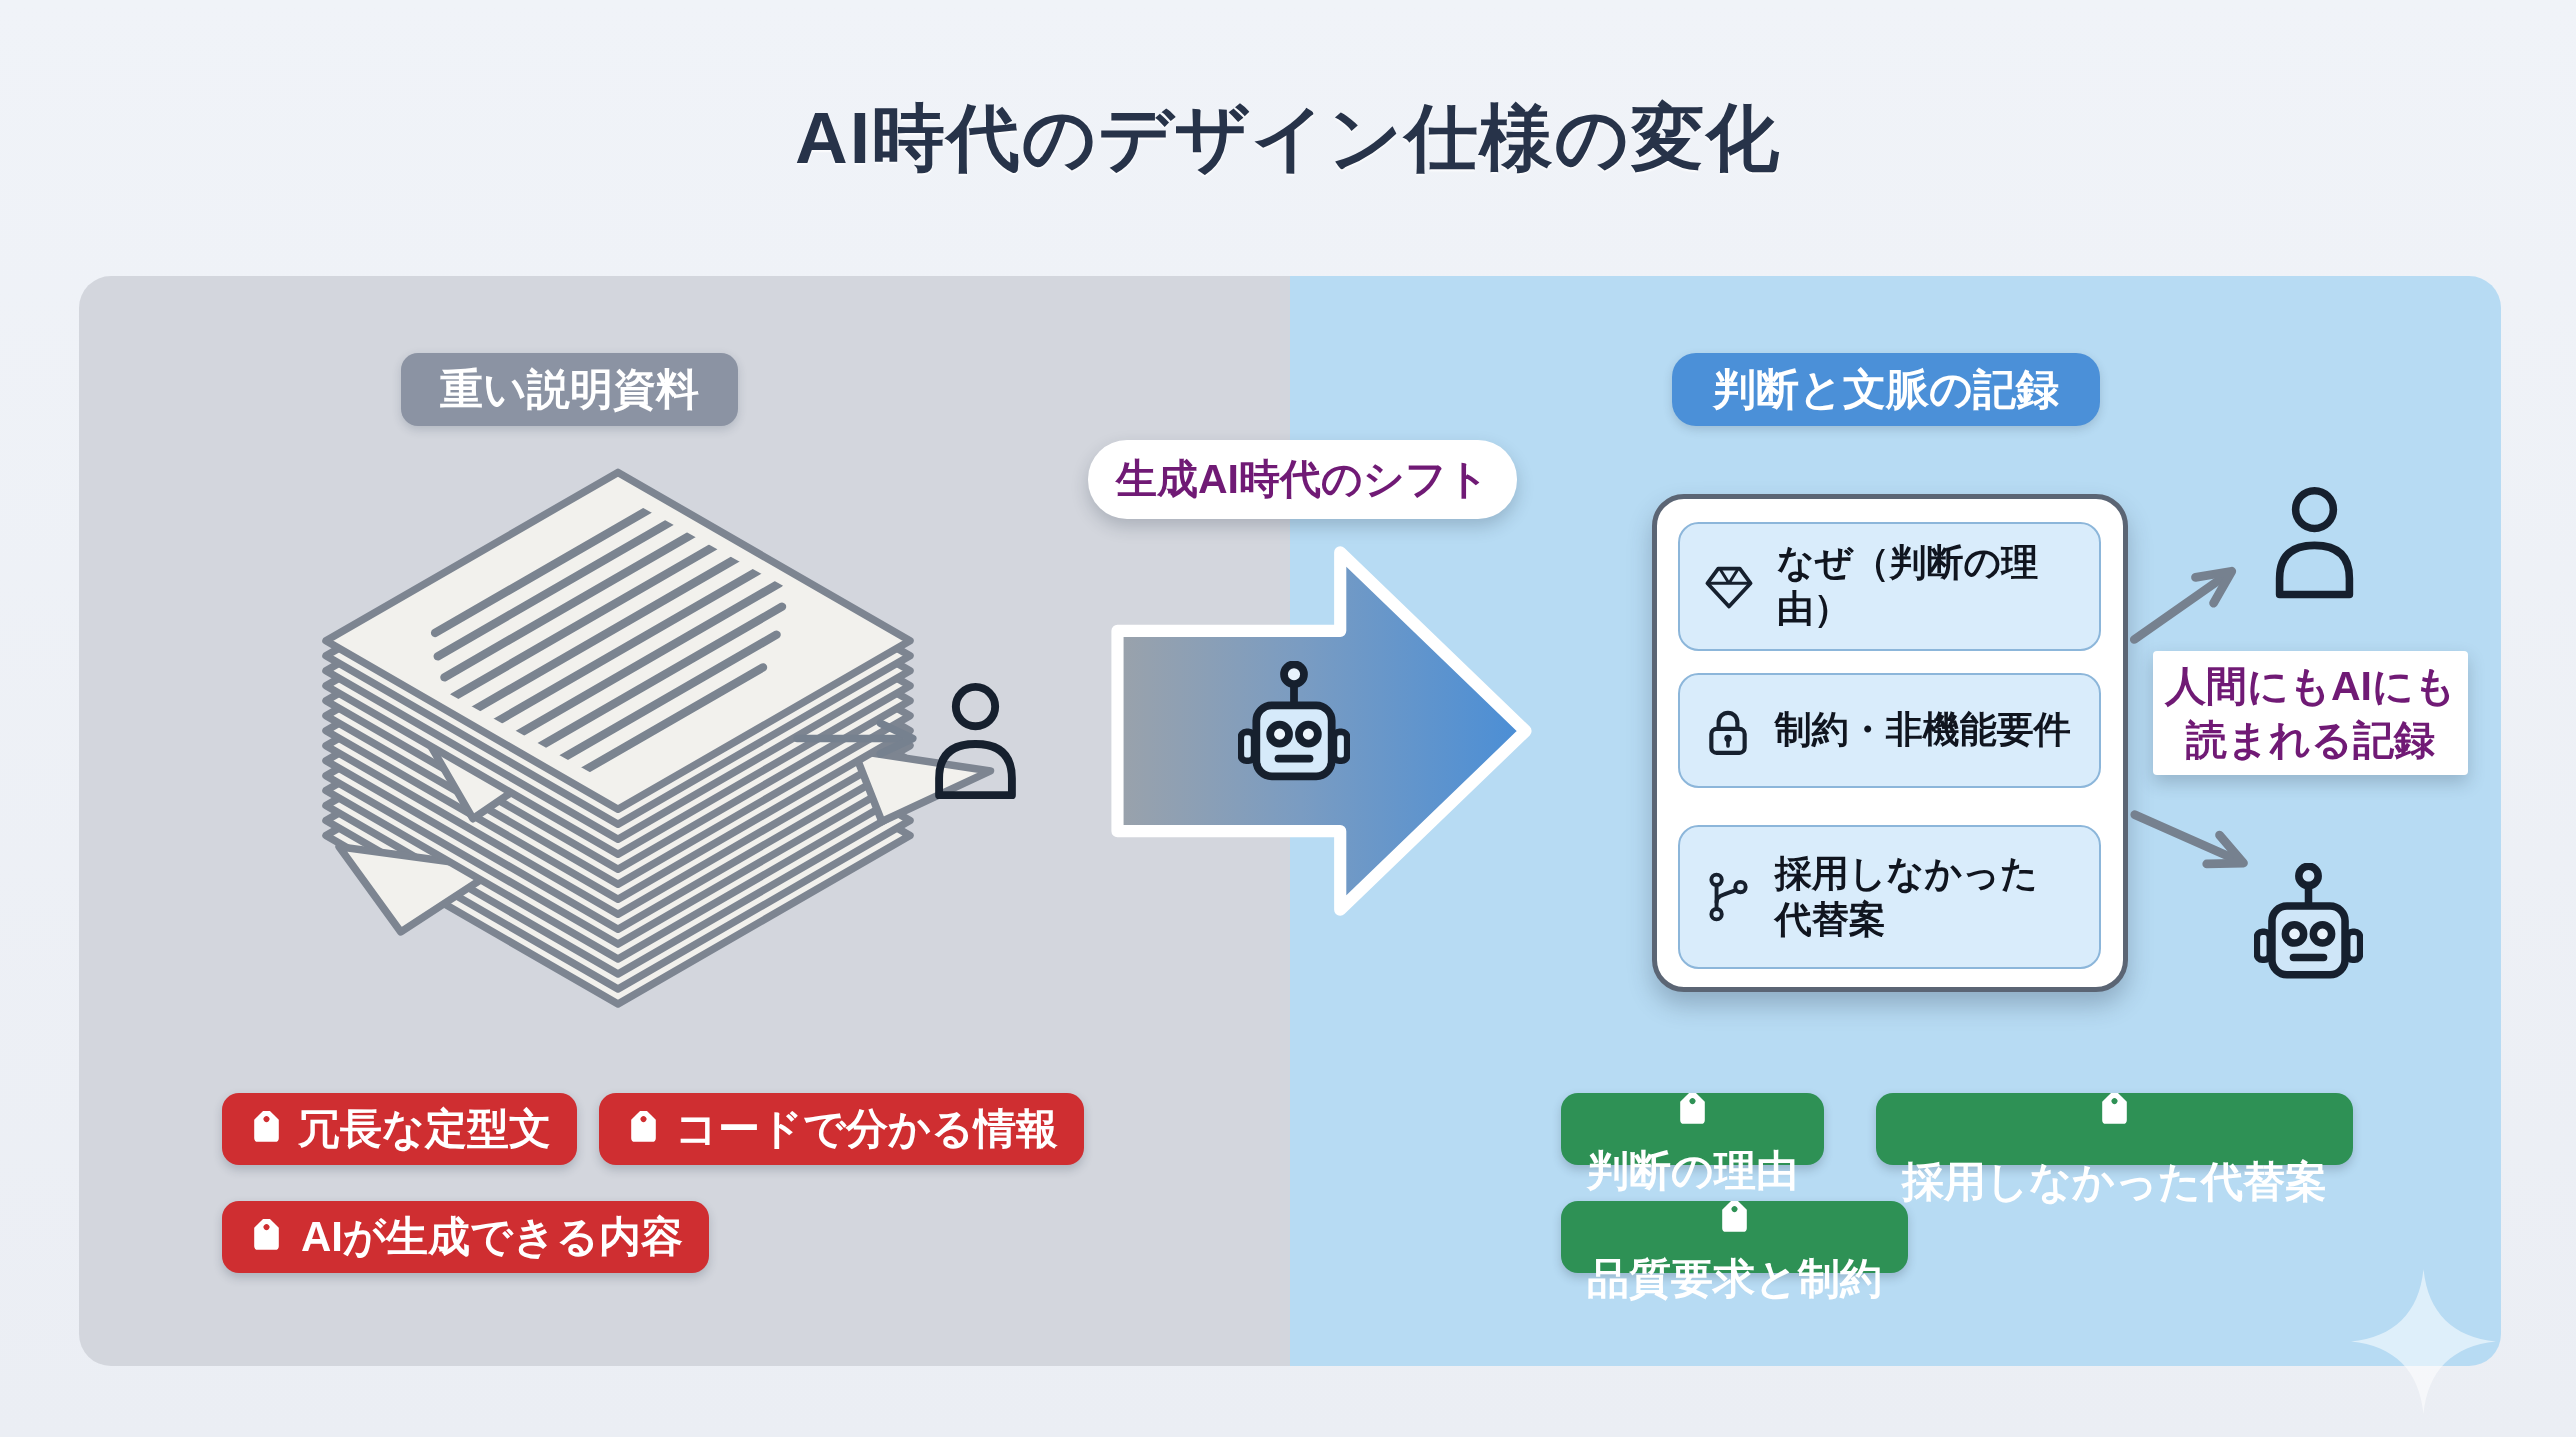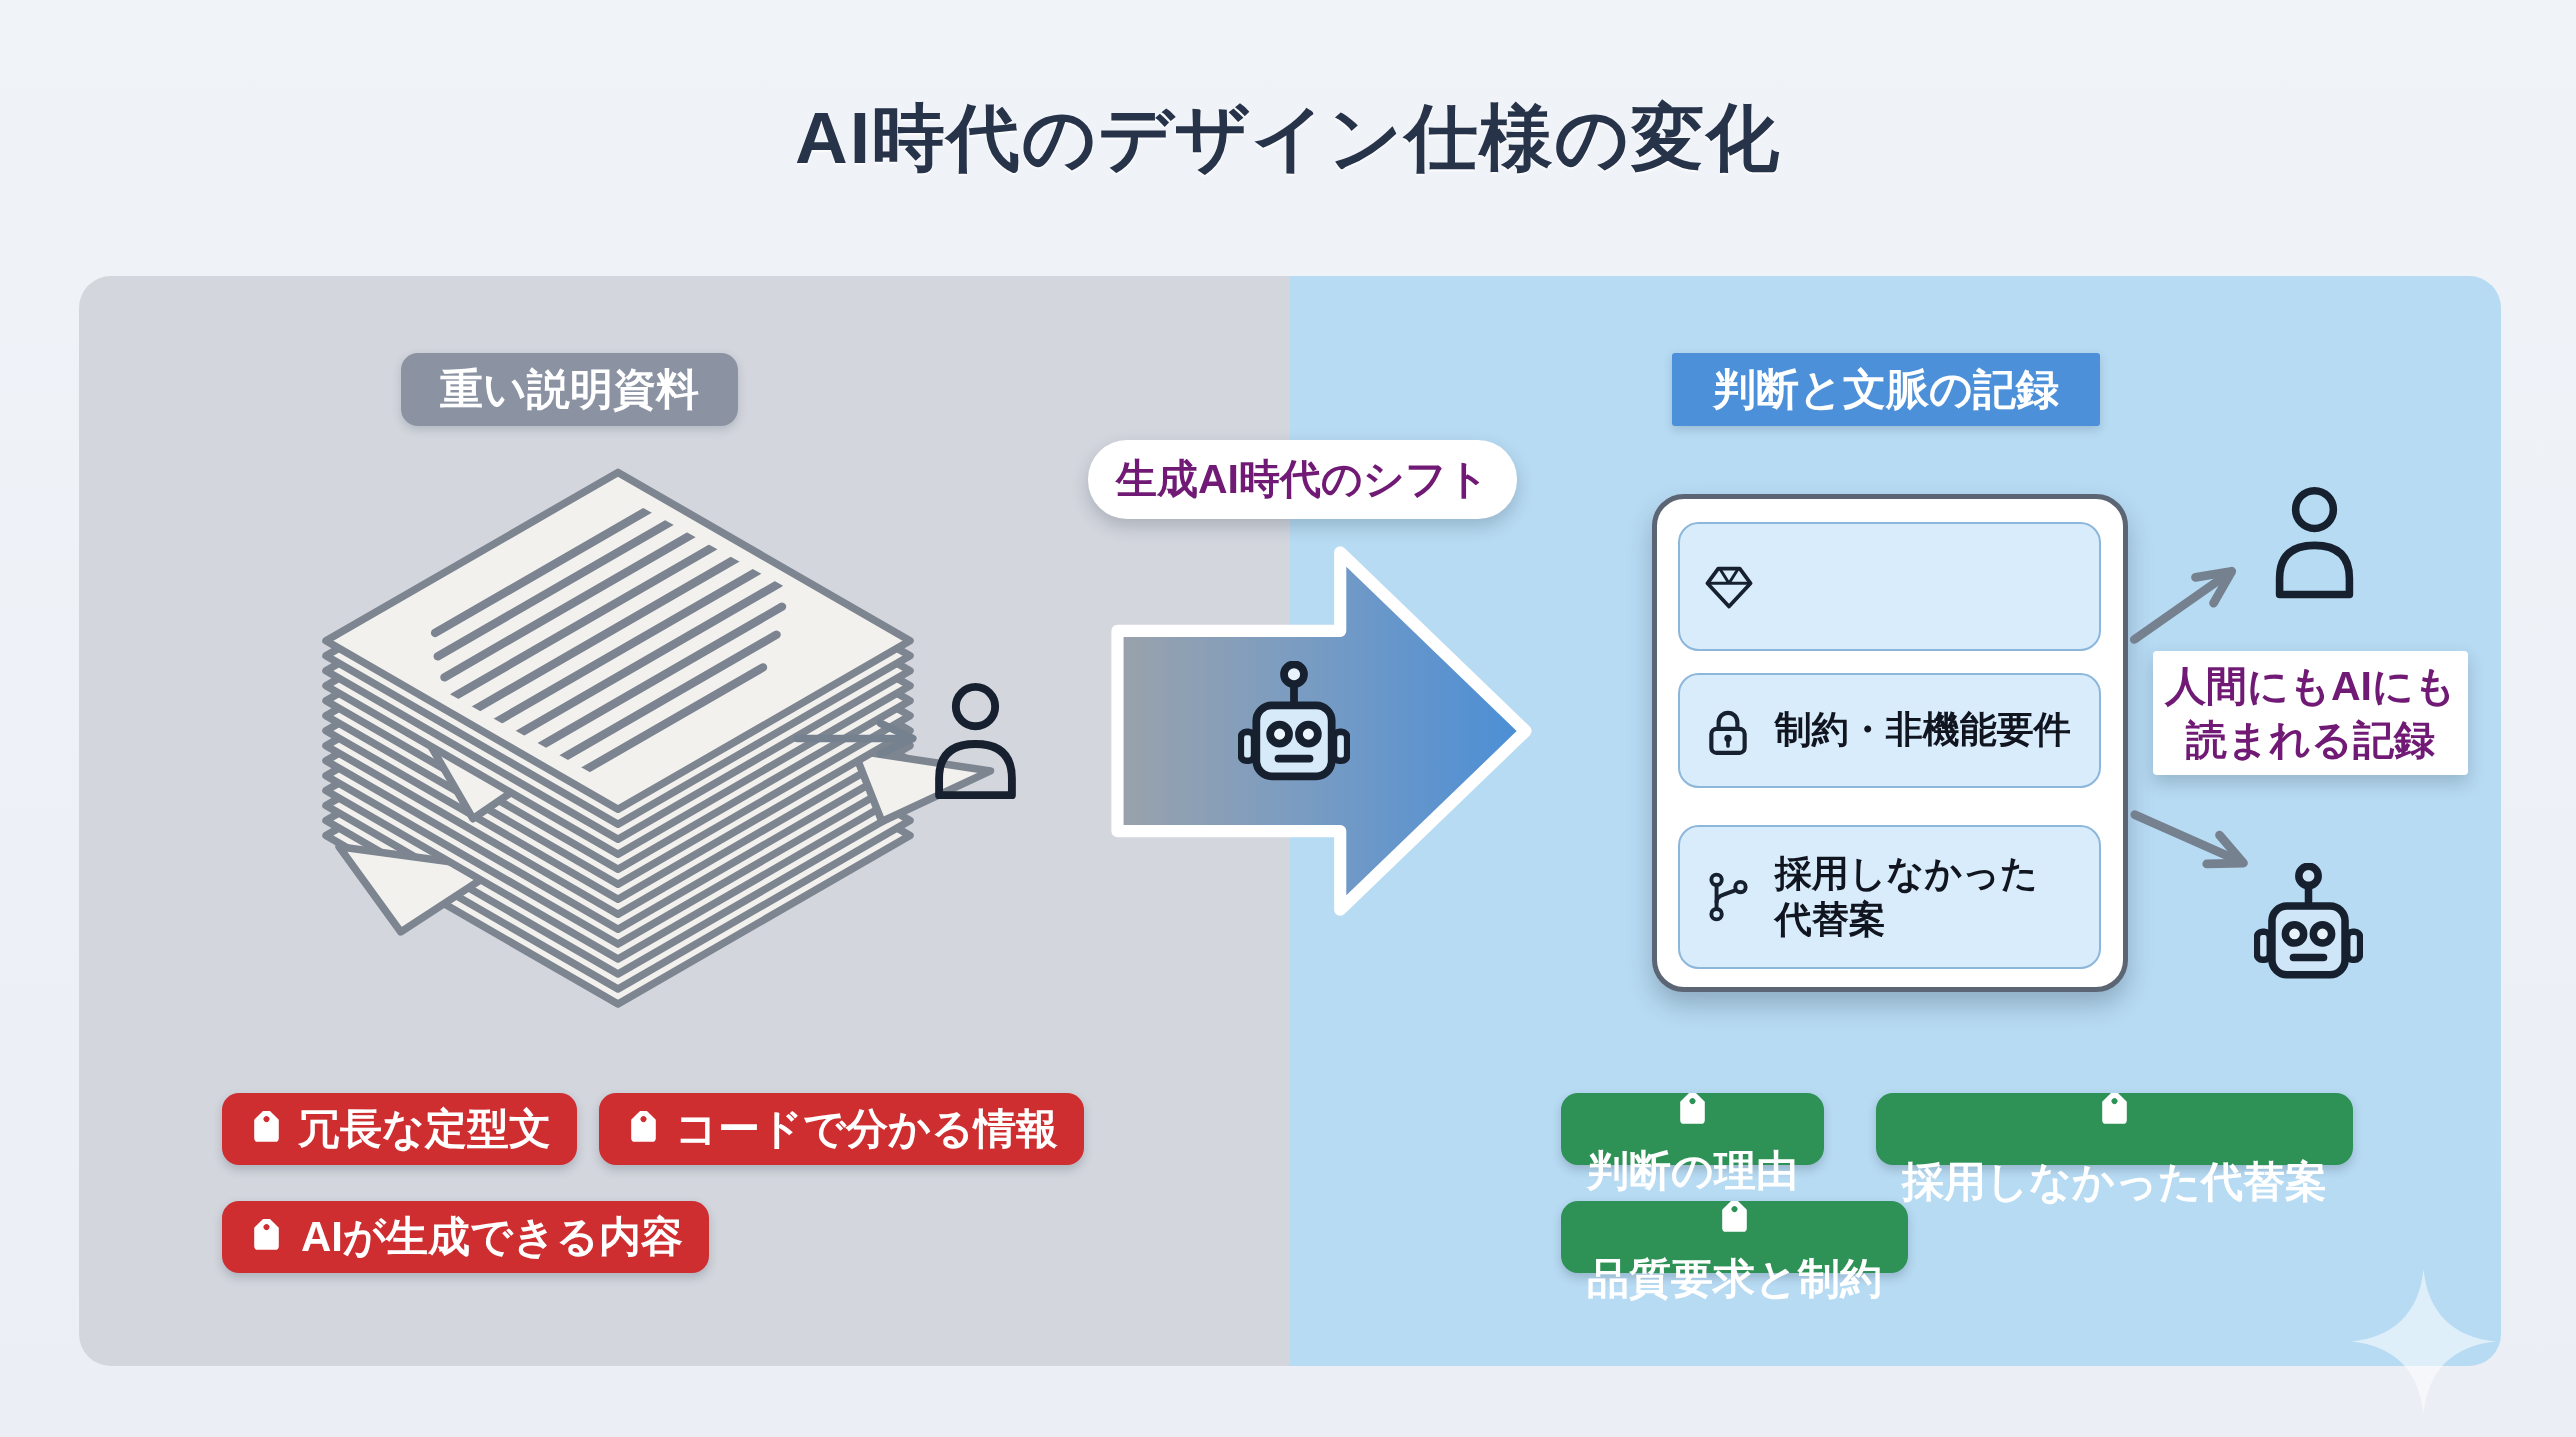--- a/index.html
+++ b/index.html
@@ -16,21 +16,21 @@
   }
   .panel{position:absolute;top:276px;width:1211px;height:1090px;}
   .panel-left{left:79px;background:#d3d6dd;border-radius:32px 0 0 32px;}
   .panel-right{left:1290px;background:#b7dbf3;border-radius:0 32px 32px 0;}
   .badge{
     position:absolute;height:73px;display:flex;align-items:center;justify-content:center;
     font-size:43px;font-weight:bold;color:#ffffff;white-space:nowrap;
     box-shadow:0 3.7px 9.4px rgba(40,55,75,.18);
   }
   .badge-gray{left:401px;top:353px;padding:0 39px;background:#8b93a3;border-radius:17px;}
-  .badge-blue{left:1672px;top:353px;padding:0 41px;background:#4b90d8;border-radius:3px;}
+  .badge-blue{left:1672px;top:353px;padding:0 41px;background:#4b90d8;border-radius:24px;}
   .pill{
     position:absolute;background:#ffffff;color:#701a75;font-weight:bold;
     display:flex;align-items:center;justify-content:center;
     box-shadow:0 7.5px 17px rgba(30,45,65,.22);white-space:nowrap;
   }
   .shift-pill{left:1088px;top:440px;height:79px;padding:0 28px;border-radius:39px;font-size:41px;}
   .readers-pill{left:2153px;top:651px;width:315px;height:124px;border-radius:4px;font-size:41px;
     flex-direction:column;line-height:1.32;text-align:center;}
   .svg-abs{position:absolute;}
   .card{
@@ -157,20 +157,21 @@
   <div class="badge badge-blue">判断と文脈の記録</div>
 
   <div class="card">
     <div class="card-item item-1">
       <svg class="icon" width="54" height="54" viewBox="0 0 100 100">
         <g stroke="#16202e" fill="none" stroke-linejoin="round">
           <path d="M30 18 H70 L90 45 L50 88 L10 45 Z" stroke-width="7"></path>
           <path d="M10 45 H90 M33 18 L50 45 L67 18" stroke-width="5.5"></path>
         </g>
       </svg>
+      <span class="item-label">なぜ（判断の理由）</span>
     </div>
     <div class="card-item item-2">
       <svg class="icon" width="52" height="52" viewBox="0 0 100 100">
         <g stroke="#16202e" fill="none" stroke-linejoin="round">
           <path d="M32 46 V33 a18 18 0 0 1 36 0 V46" stroke-width="8"></path>
           <rect x="18" y="46" width="64" height="46" rx="10" stroke-width="8"></rect>
         </g>
         <circle cx="50" cy="64" r="7" fill="#16202e"></circle>
         <rect x="46.5" y="67" width="7" height="15" rx="3" fill="#16202e"></rect>
       </svg>

